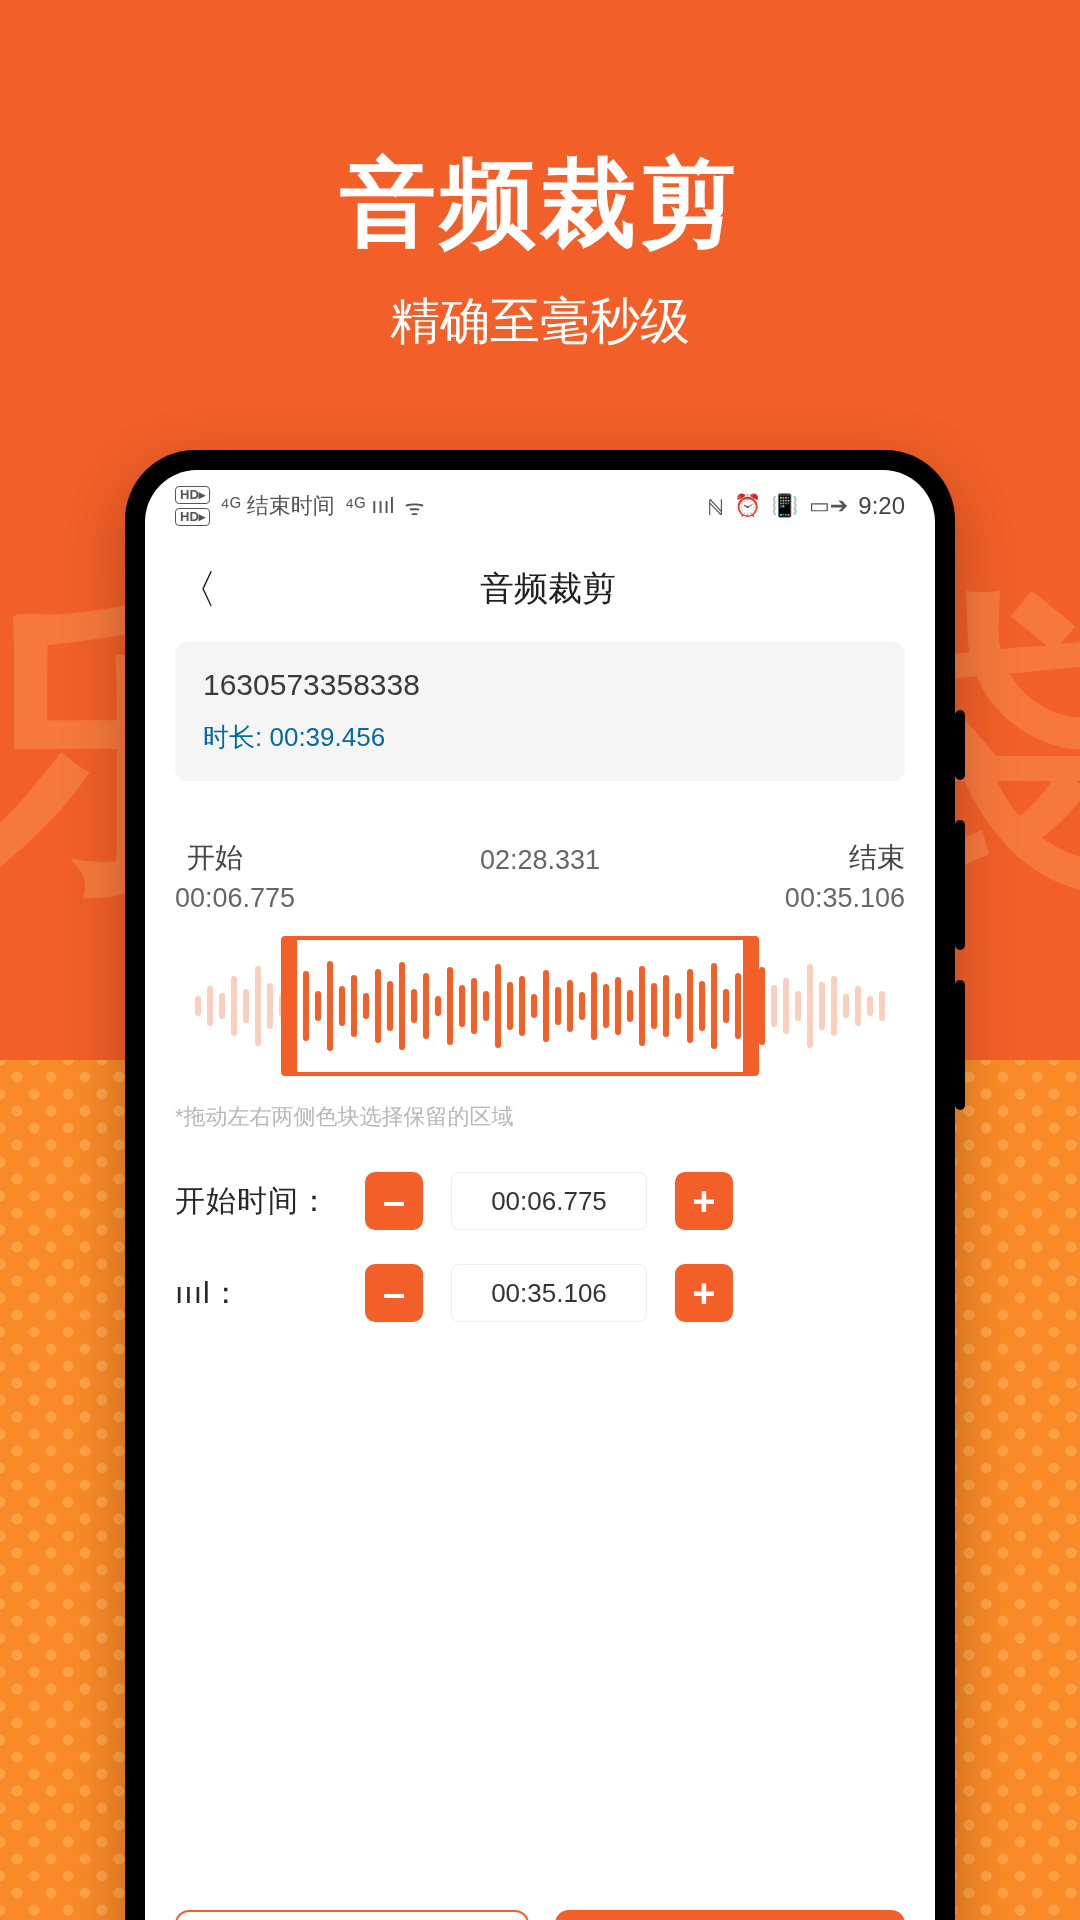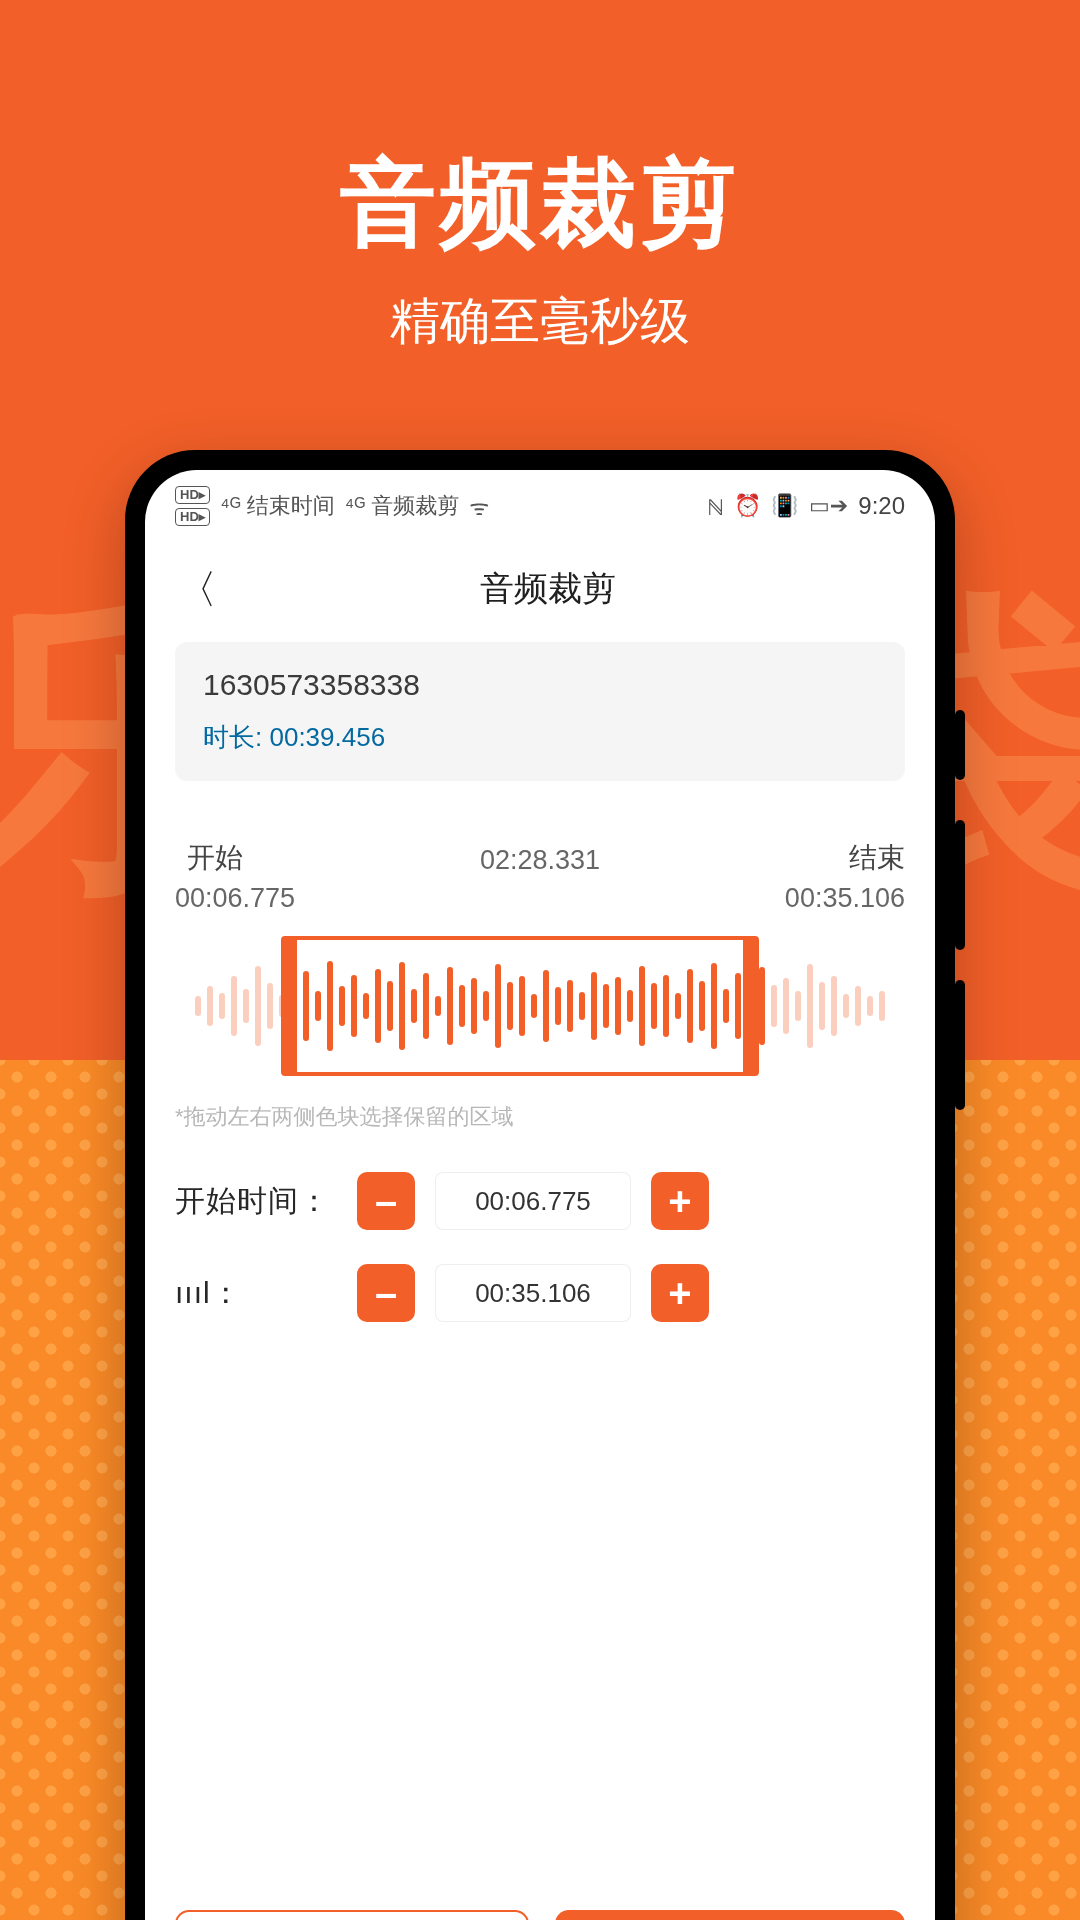--- a/index.html
+++ b/index.html
@@ -90,21 +90,21 @@
     position:absolute; top:0; bottom:0; border:4px solid #F25F28; border-radius:4px;
     left:106px; width:478px;
   }
   .sel-box .handle {
     position:absolute; top:0; bottom:0; width:16px; background:#F25F28;
   }
   .sel-box .handle.l{ left:-4px; border-radius:4px 0 0 4px;}
   .sel-box .handle.r{ right:-4px; border-radius:0 4px 4px 0;}
   .hint { font-size:22px; color:#b7b7b7; margin-top:26px;}
   
-  .time-row { display:flex; align-items:center; margin-top:34px; gap:14px;}
+  .time-row { display:flex; align-items:center; margin-top:34px; gap:22px;}
   .time-row.first{ margin-top:40px;}
   .time-label { font-size:30px; color:#272727; width:168px; letter-spacing:1px;}
   .sq-btn {
     width:58px; height:58px; background:#F25F28; color:#fff; border-radius:10px;
     display:flex; align-items:center; justify-content:center; font-size:40px; font-weight:700;
   }
   .time-box {
     flex:0 0 auto; width:196px; height:58px; border-radius:8px;
     display:flex; align-items:center; justify-content:center; font-size:26px; color:#333;
     box-shadow:0 0 0 1px #eee inset; margin:0 6px;
@@ -141,21 +141,21 @@
   <div class="phone-btn b3"></div>
   <div class="screen">
 
     <div class="statusbar">
       <div class="left">
         <div style="display:flex;flex-direction:column;gap:4px;">
           <span class="hd-badge">HD▸</span>
           <span class="hd-badge">HD▸</span>
         </div>
         <span>⁴ᴳ 结束时间</span>
-        <span>⁴ᴳ 音频裁剪</span>
+        <span>⁴ᴳ ıııl</span>
         <span>ᯤ</span>
       </div>
       <div class="right">
         <span>ℕ</span>
         <span>⏰</span>
         <span>📳</span>
         <span>▭➔</span>
         <span class="clock">9:20</span>
       </div>
     </div>

